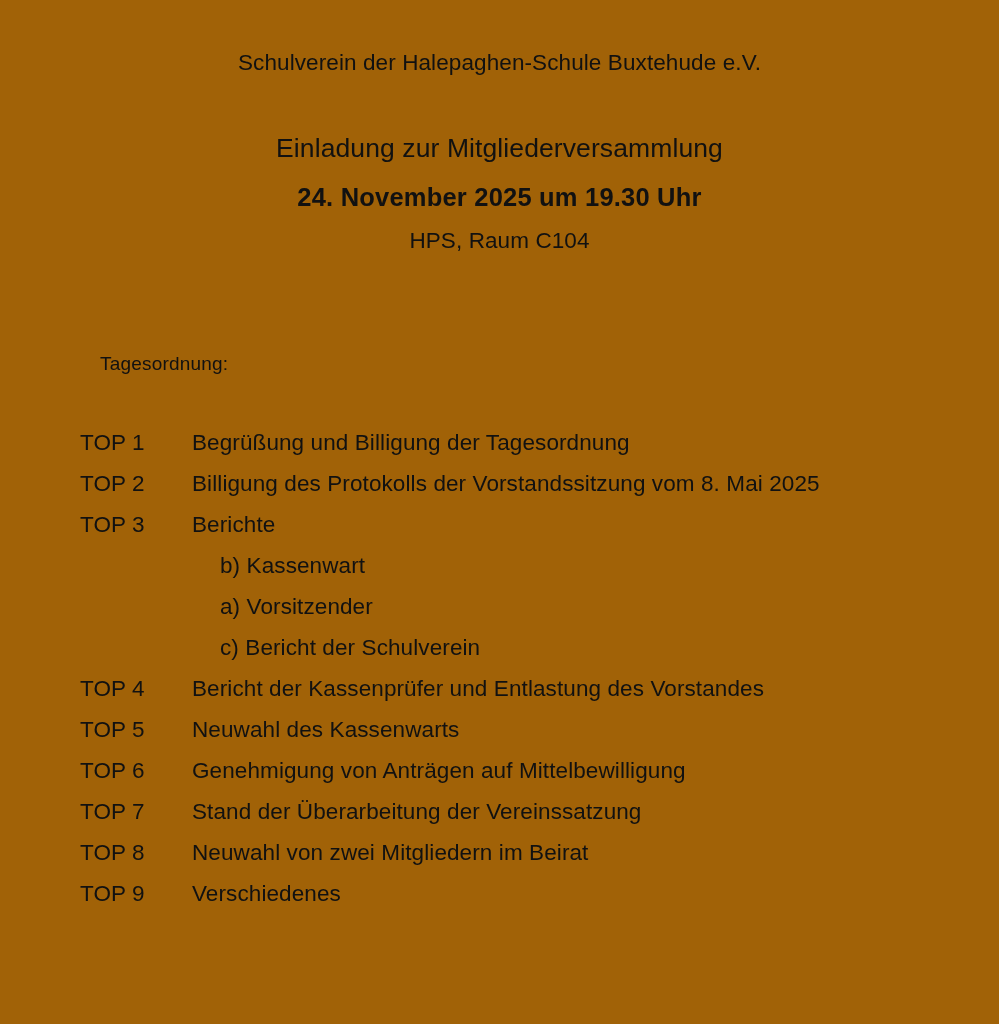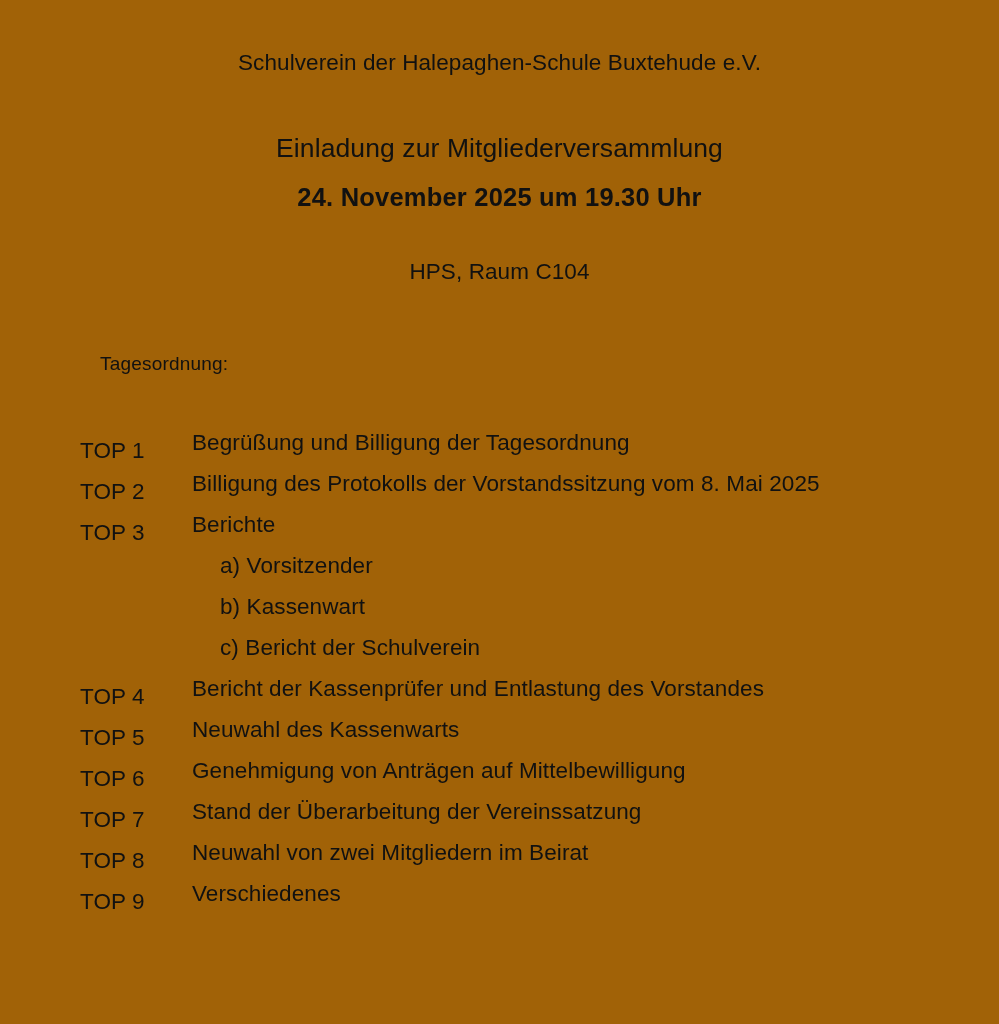--- a/index.html
+++ b/index.html
@@ -65,21 +65,20 @@
 
   .venue-line {
     position: absolute;
     left: 0;
     top: 226px;
     width: 999px;
     font-size: 22.5px;
     font-weight: 400;
     letter-spacing: 0.1px;
     line-height: 30px;
-    margin-top: 31px;
   }
 
   
   .agenda-title {
     position: absolute;
     left: 80px;
     top: 350px;
     font-size: 19px;
     font-weight: 400;
     letter-spacing: 0.2px;
@@ -96,21 +95,21 @@
 
   .agenda-row {
     position: relative;
     height: 41px;
     width: 999px;
   }
 
   .agenda-row .top-label {
     position: absolute;
     left: 80px;
-    top: 8px;
+    top: 0;
     font-size: 22.5px;
     font-weight: 400;
     letter-spacing: 0.1px;
     line-height: 28px;
     white-space: nowrap;
     text-align: center;
   }
 
   .agenda-row .top-text {
     position: absolute;
@@ -151,24 +150,24 @@
       </div>
       <div class="agenda-row">
         <span class="top-label">TOP 2</span>
         <span class="top-text">Billigung des Protokolls der Vorstandssitzung vom 8. Mai 2025</span>
       </div>
       <div class="agenda-row">
         <span class="top-label">TOP 3</span>
         <span class="top-text">Berichte</span>
       </div>
       <div class="agenda-row sub">
-        <span class="top-text">a) Vorsitzender</span>
+        <span class="top-text">b) Kassenwart</span>
       </div>
       <div class="agenda-row sub">
-        <span class="top-text">b) Kassenwart</span>
+        <span class="top-text">a) Vorsitzender</span>
       </div>
       <div class="agenda-row sub">
         <span class="top-text">c) Bericht der Schulverein</span>
       </div>
       <div class="agenda-row">
         <span class="top-label">TOP 4</span>
         <span class="top-text">Bericht der Kassenprüfer und Entlastung des Vorstandes</span>
       </div>
       <div class="agenda-row">
         <span class="top-label">TOP 5</span>

